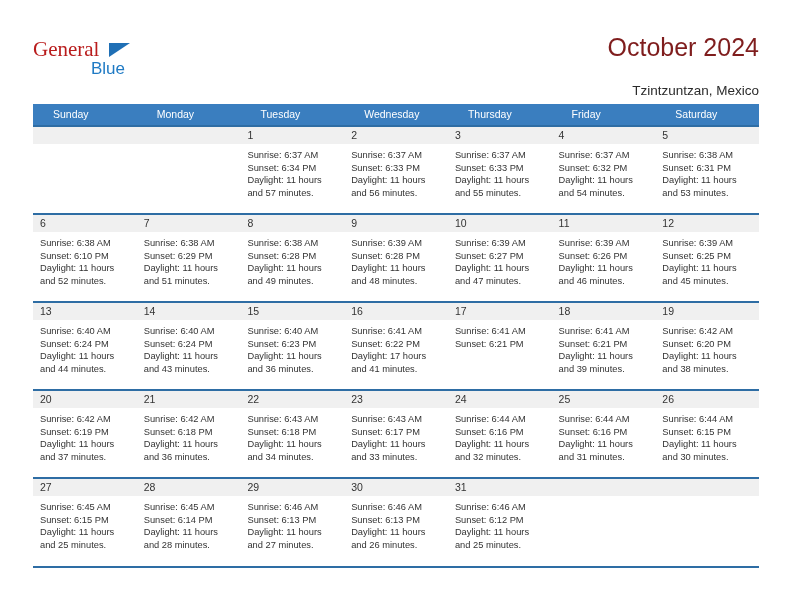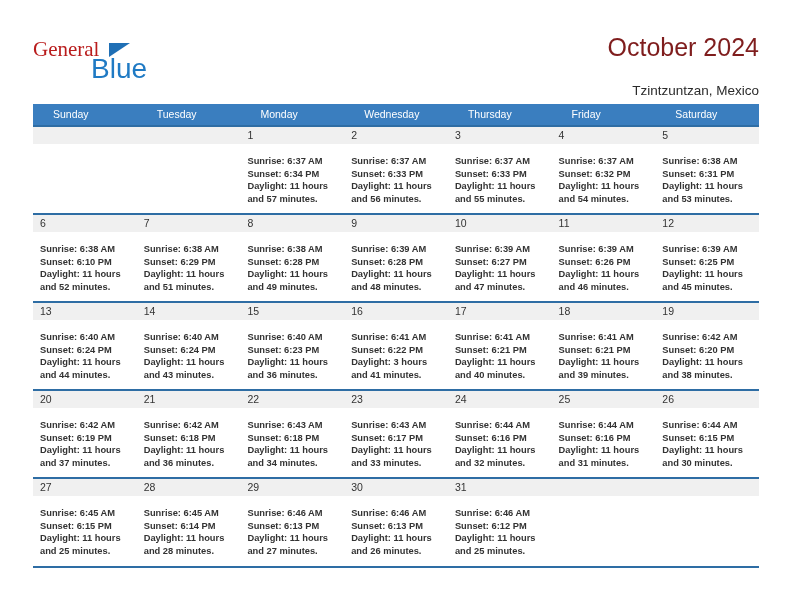--- a/index.html
+++ b/index.html
@@ -49,21 +49,21 @@
     left: 76px;
     top: 5px;
     width: 0; height: 0;
     border-left: 21px solid #1f6fb5;
     border-bottom: 14px solid transparent;
   }
   .logo-blue {
     position: absolute;
     left: 58px;
     top: 19px;
-    font-size: 28px;
+    font-size: 17px;
     color: #1f7ac4;
     line-height: 23px;
   }
 
   .title-block {
     position: absolute;
     right: 33px;
     top: 32px;
     text-align: right;
   }
@@ -125,25 +125,24 @@
     font-size: 10.5px;
     line-height: 17px;
     padding-left: 7px;
     color: #333333;
     box-sizing: border-box;
   }
   .day-cell.empty .day-num {
     background: #f0f0f0;
   }
   .day-info {
-    padding: 11px 6px 0 7px;
+    padding: 5px 6px 0 7px;
     font-size: 9.3px;
     line-height: 12.6px;
     color: #333333;
-    font-weight: bold;
   }
   .day-info div {
     white-space: nowrap;
   }
   .day-info .daylight {
     white-space: normal;
   }
   .bottom-rule {
     position: absolute;
     left: 33px;
@@ -170,22 +169,22 @@
       <div class="cal-title">October 2024</div>
       <div class="cal-subtitle">Tzintzuntzan, Mexico</div>
     </div>
 
   </div>
 
   <div class="calendar">
 
     <div class="dow-row">
       <div class="dow-cell">Sunday</div>
+      <div class="dow-cell">Monday</div>
       <div class="dow-cell">Tuesday</div>
-      <div class="dow-cell">Monday</div>
       <div class="dow-cell">Wednesday</div>
       <div class="dow-cell">Thursday</div>
       <div class="dow-cell">Friday</div>
       <div class="dow-cell">Saturday</div>
     </div>
 
     <div class="week-row">
       <div class="day-cell empty">
         <div class="day-num"></div>
         <div class="day-info">
@@ -326,29 +325,28 @@
           <div>Sunrise: 6:40 AM</div>
           <div>Sunset: 6:23 PM</div>
           <div class="daylight">Daylight: 11 hours and 36 minutes.</div>
         </div>
       </div>
       <div class="day-cell">
         <div class="day-num">16</div>
         <div class="day-info">
           <div>Sunrise: 6:41 AM</div>
           <div>Sunset: 6:22 PM</div>
-          <div class="daylight">Daylight: 3 hours and 41 minutes.</div>
+          <div class="daylight">Daylight: 17 hours and 41 minutes.</div>
         </div>
       </div>
       <div class="day-cell">
         <div class="day-num">17</div>
         <div class="day-info">
           <div>Sunrise: 6:41 AM</div>
           <div>Sunset: 6:21 PM</div>
-          <div class="daylight">Daylight: 11 hours and 40 minutes.</div>
         </div>
       </div>
       <div class="day-cell">
         <div class="day-num">18</div>
         <div class="day-info">
           <div>Sunrise: 6:41 AM</div>
           <div>Sunset: 6:21 PM</div>
           <div class="daylight">Daylight: 11 hours and 39 minutes.</div>
         </div>
       </div>

